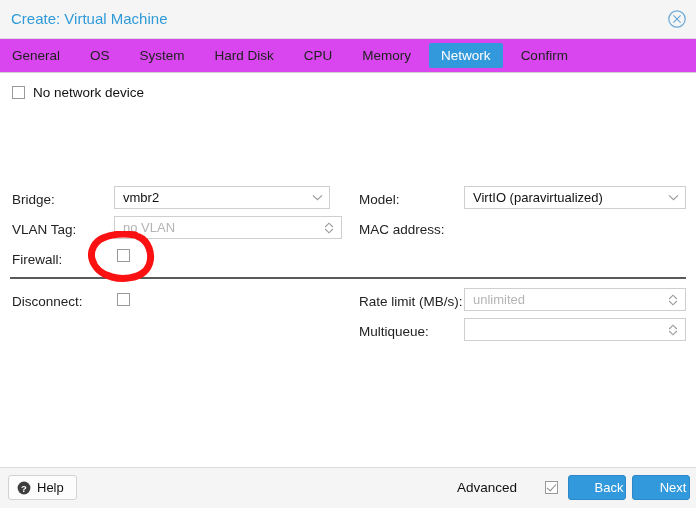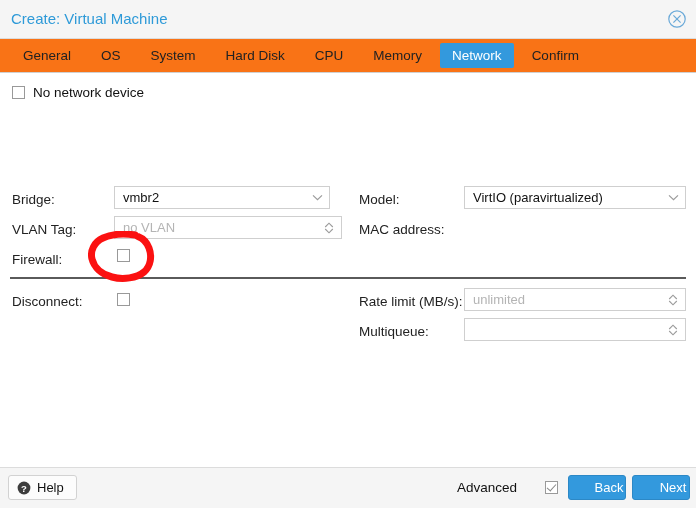--- a/index.html
+++ b/index.html
@@ -50,25 +50,24 @@
     width: 20px;
     height: 20px;
     cursor: pointer;
   }
   .close-btn svg { display: block; }
 
   
   .tabbar {
     position: relative;
     height: 33px;
-    background: #f97316;
+    background: #d946ef;
     border-bottom: 1px solid #d0d0d0;
     display: flex;
     align-items: center;
-    padding-left: 11px;
     flex: 0 0 auto;
   }
   .tab {
     font-size: 13.5px;
     color: #222222;
     padding: 5px 12px;
     margin-right: 6px;
     border-radius: 2px;
     cursor: pointer;
     white-space: nowrap;

